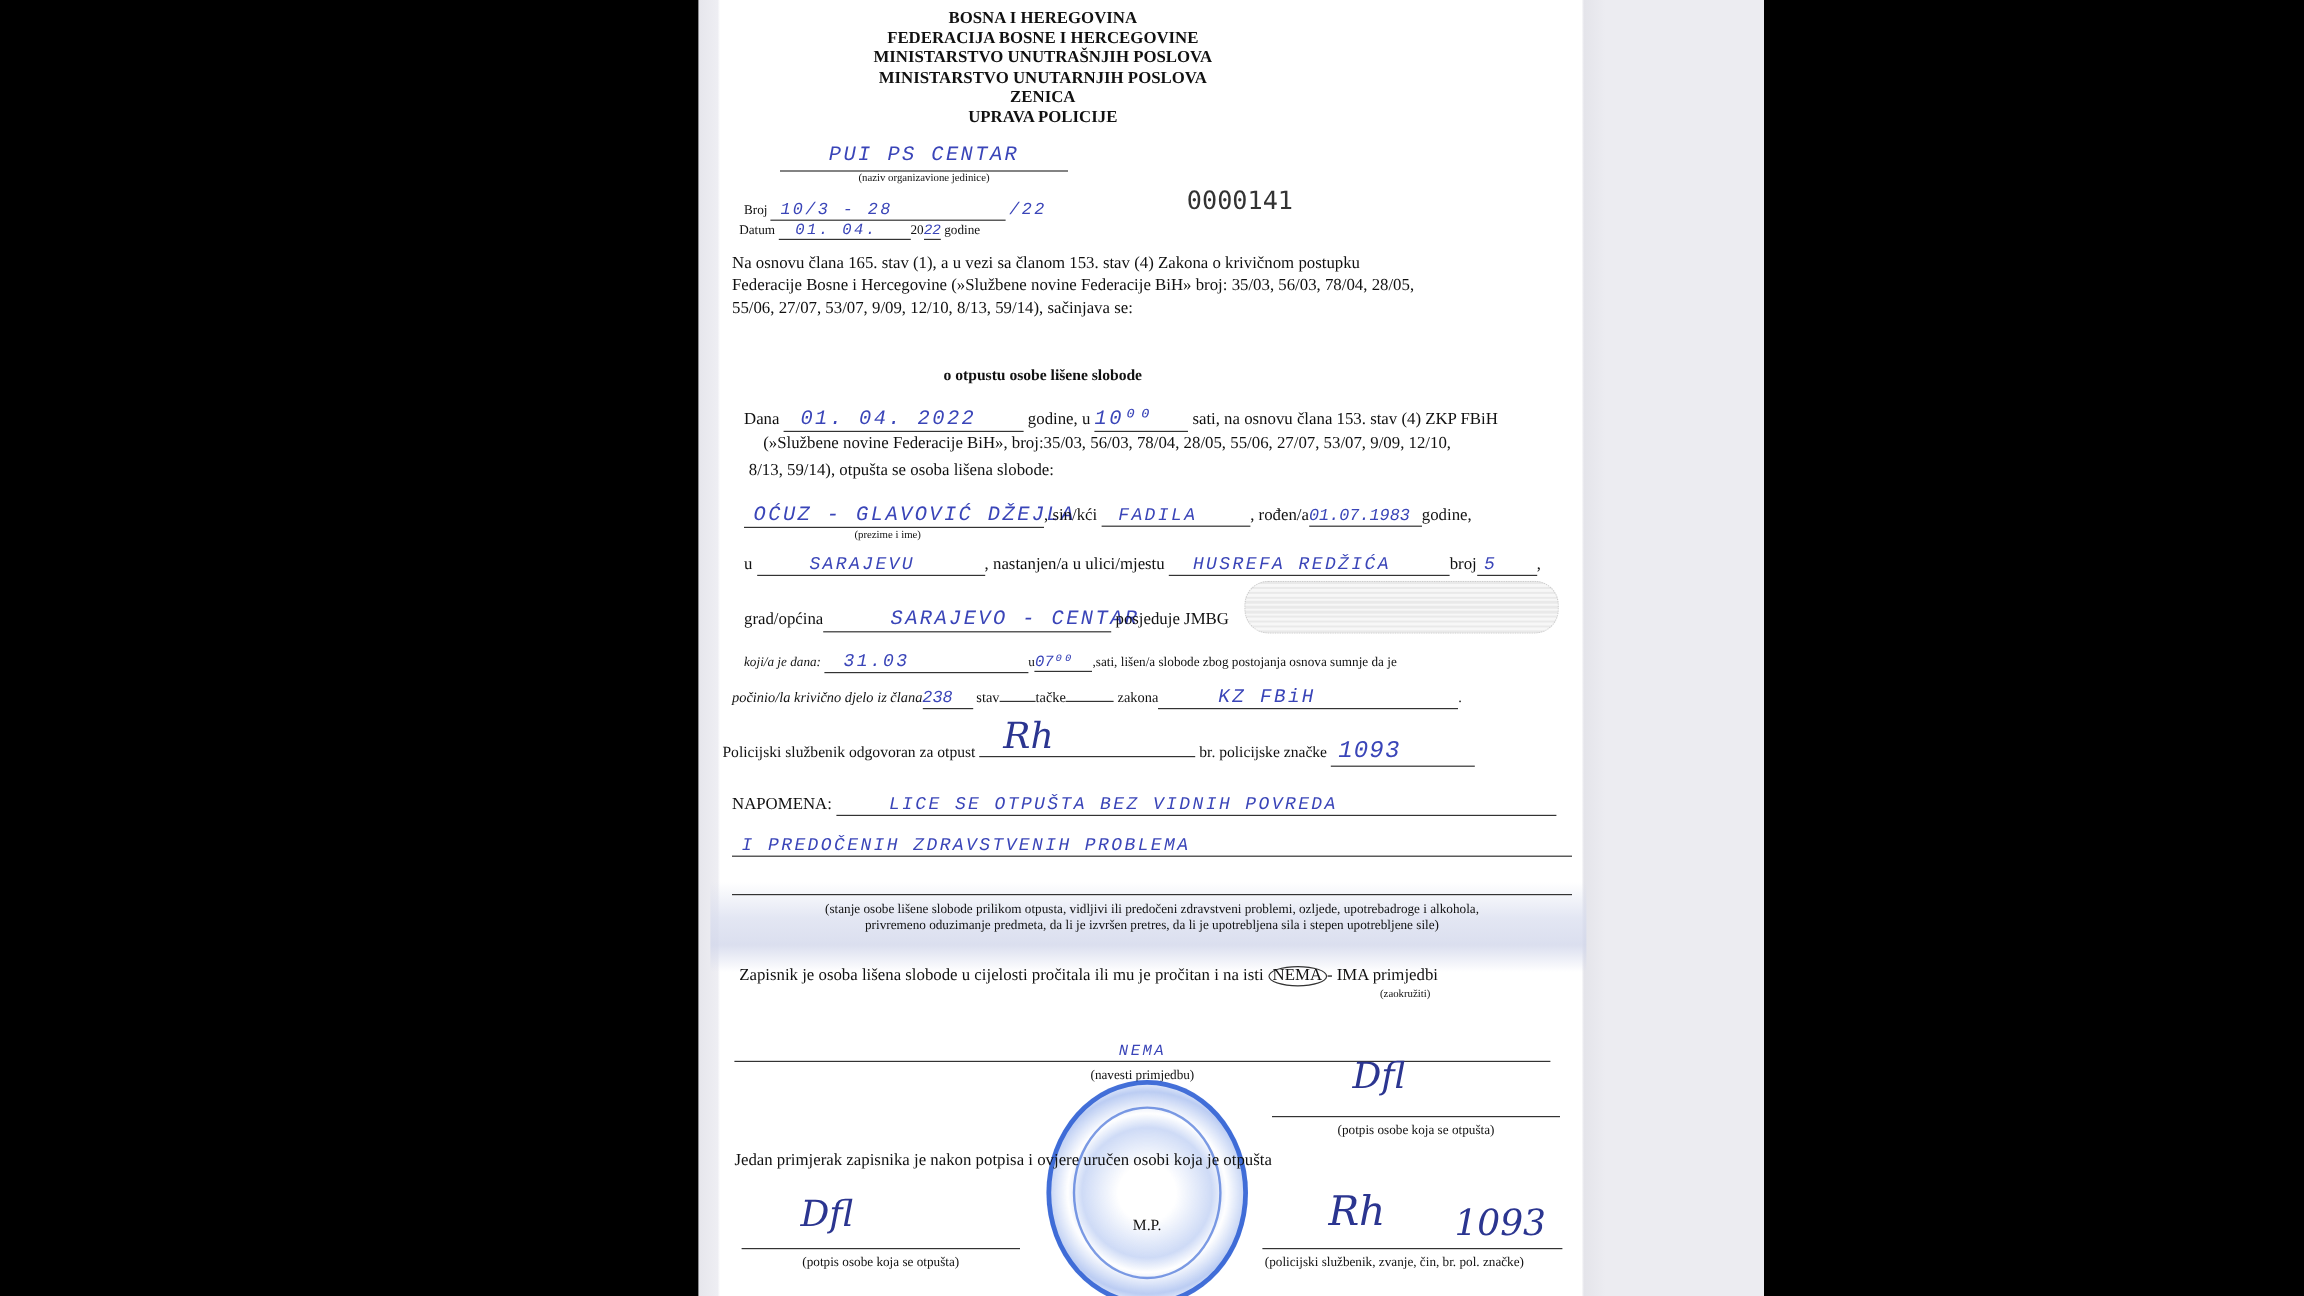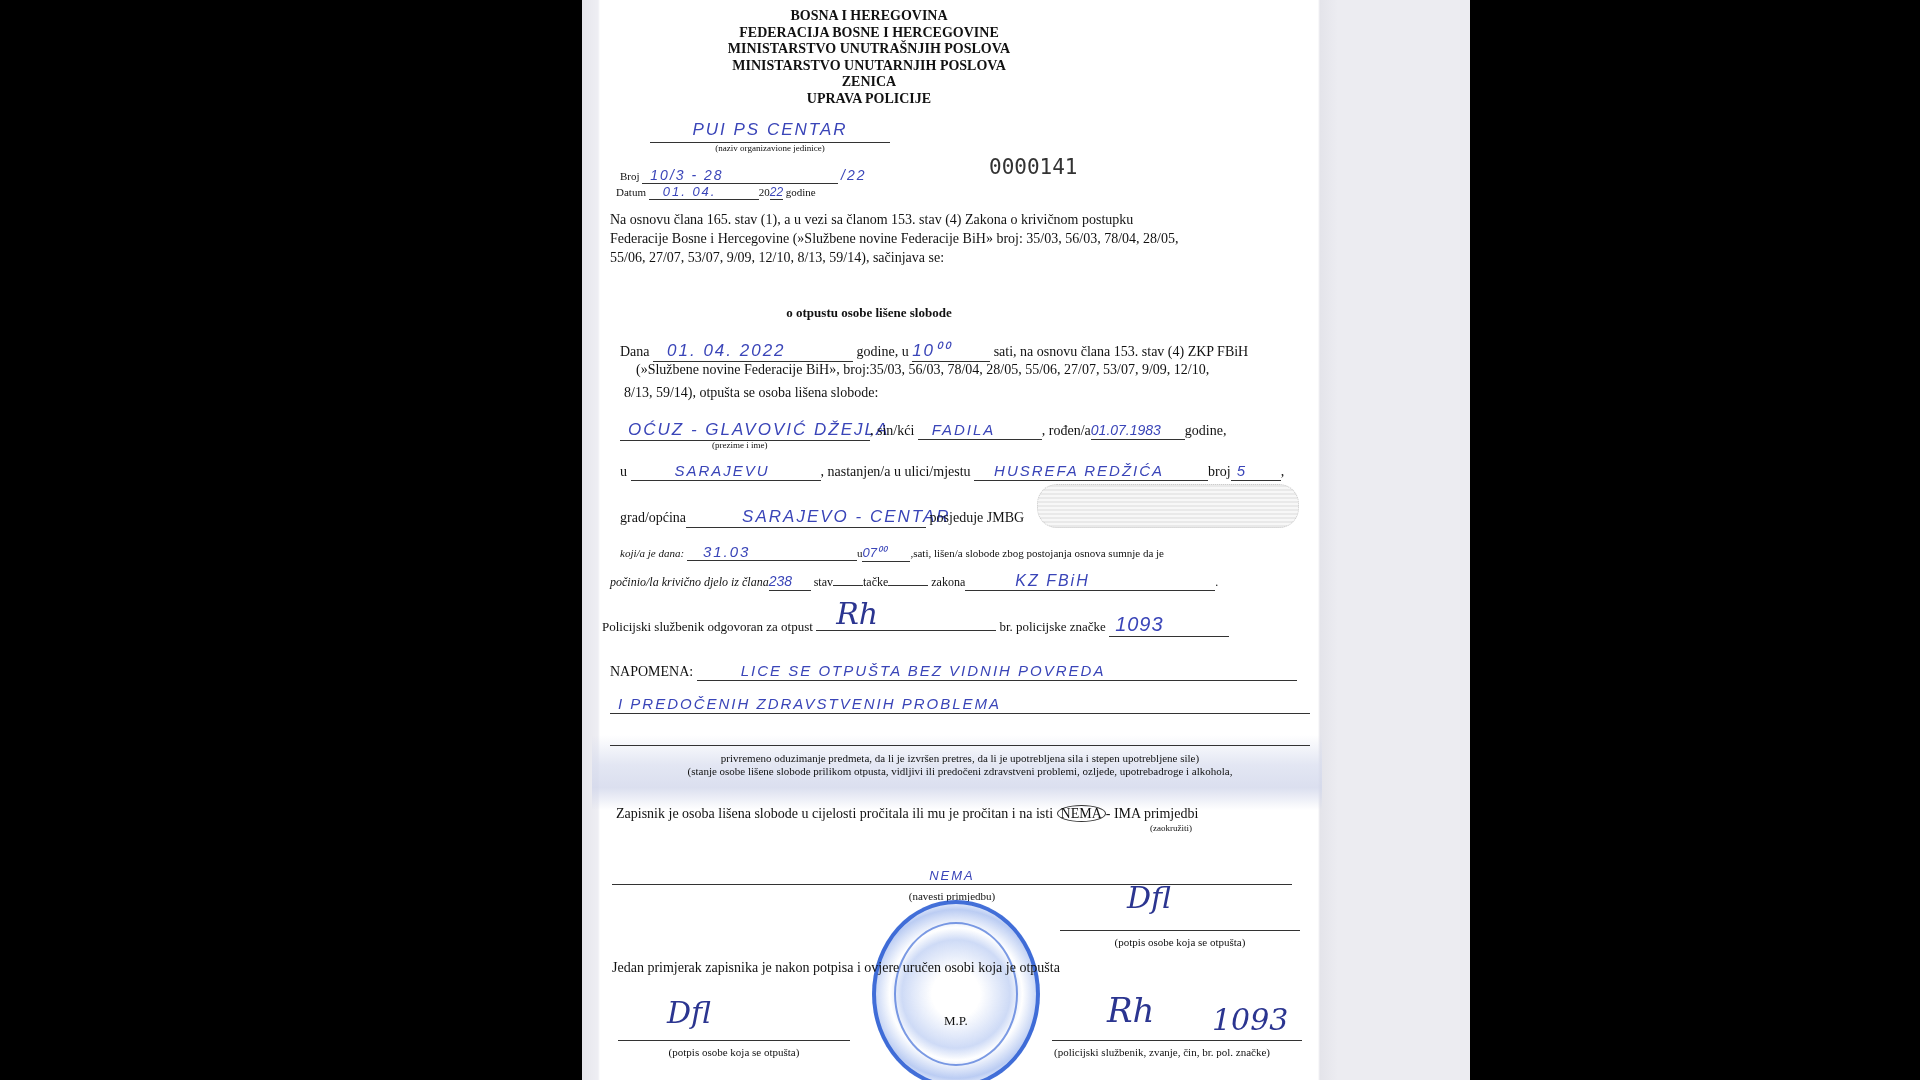--- a/index.html
+++ b/index.html
@@ -7,21 +7,21 @@
     width: 1920px; height: 1080px; background: #000; position: relative; overflow: hidden;
     font-family: "Liberation Serif", "DejaVu Serif", serif;
   }
   .page {
     position: absolute; left: 582px; top: 0; width: 888px; height: 1080px;
     background: linear-gradient(to right, #e6e6ec 0px, #eeeef3 16px, #ffffff 18px, #ffffff 736px, #e4e4ea 738px, #ececf1 756px);
     color: #111;
   }
   .abs { position: absolute; white-space: nowrap; }
   .hand {
-    font-family: Liberation Sans, sans-serif; font-style: italic; color: #3a45b8;
+    font-family: Liberation Mono, monospace; font-style: italic; color: #3a45b8;
     letter-spacing: 2px; font-size: 15px;
   }
   .uline { border-bottom: 1px solid #333; }
   .small { font-size: 11px; }
   .header { left: 0; width: 574px; text-align: center; font-weight: bold; font-size: 14px; line-height: 16.5px; top: 8px; }
   .center { text-align: center; }
   .body14 { font-size: 14px; }
   .bold { font-weight: bold; }
   .stamp {
     position: absolute; left: 290px; top: 900px; width: 160px; height: 180px; border-radius: 50%;
@@ -133,22 +133,22 @@
     <span>NAPOMENA:</span>
     <span class="uline" style="display:inline-block; width:600px;"><span class="hand" style="font-size:15px; margin-left:44px;">LICE SE OTPUŠTA BEZ VIDNIH POVREDA</span></span>
   </div>
   <div class="abs uline" style="left:28px; top:695px; width:700px;">
     <span class="hand" style="font-size:15px; margin-left:8px;">I PREDOČENIH ZDRAVSTVENIH PROBLEMA</span>
   </div>
 
   <div class="smudge"></div>
   <div class="abs" style="left:28px; top:745px; width:700px; border-top:1px solid #333;"></div>
   <div class="abs center" style="left:0; width:756px; top:752px; font-size:11px; line-height:13px;">
+    <div>(stanje osobe lišene slobode prilikom otpusta, vidljivi ili predočeni zdravstveni problemi, ozljede, upotrebadroge i alkohola,</div>
     <div>privremeno oduzimanje predmeta, da li je izvršen pretres, da li je upotrebljena sila i stepen upotrebljene sile)</div>
-    <div>(stanje osobe lišene slobode prilikom otpusta, vidljivi ili predočeni zdravstveni problemi, ozljede, upotrebadroge i alkohola,</div>
   </div>
 
   <div class="abs body14" style="left:34px; top:806px;">
     <span>Zapisnik je osoba lišena slobode u cijelosti pročitala ili mu je pročitan i na isti</span>
     <span class="circle-nema">NEMA</span><span>- IMA</span>
     <span>primjedbi</span>
   </div>
   <div class="abs" style="left:568px; top:823px; font-size:9px;">(zaokružiti)</div>
 
   <div class="abs uline center" style="left:30px; top:866px; width:680px; height:18px;">

